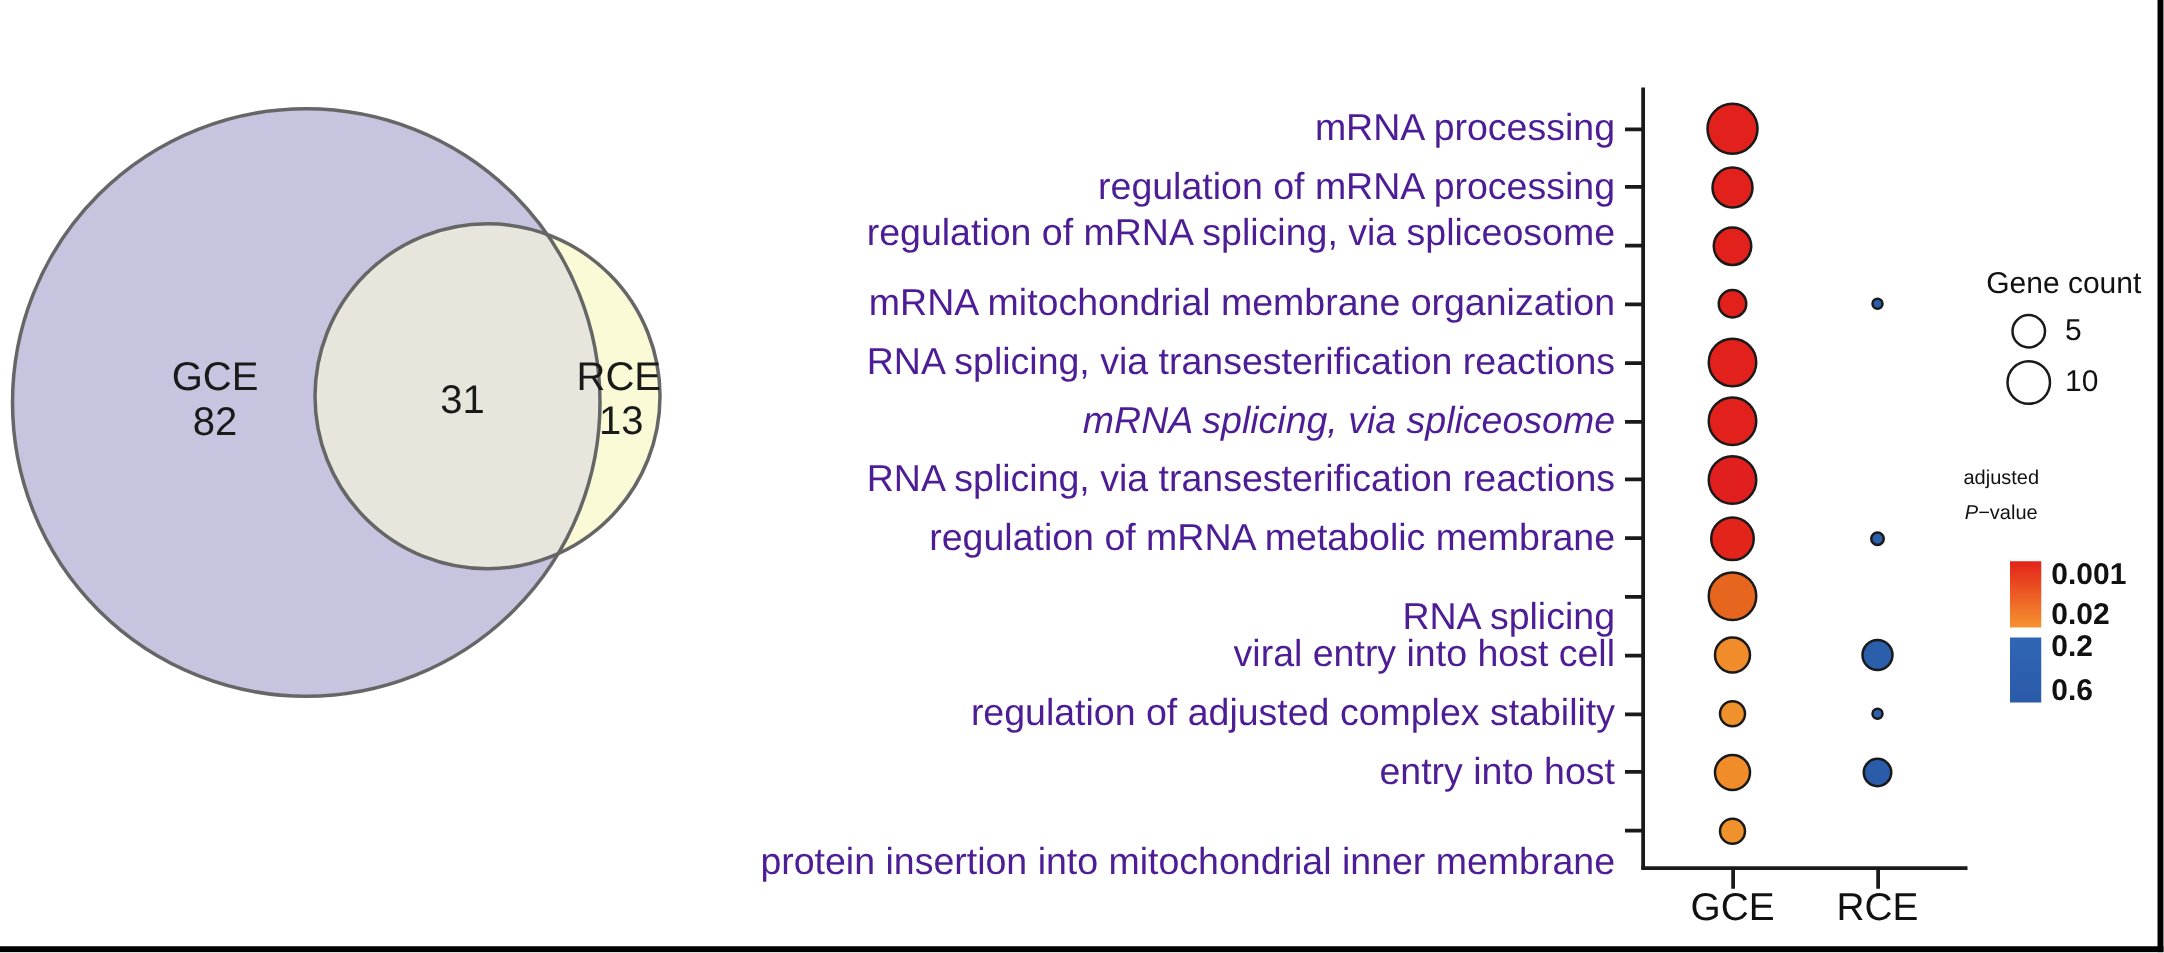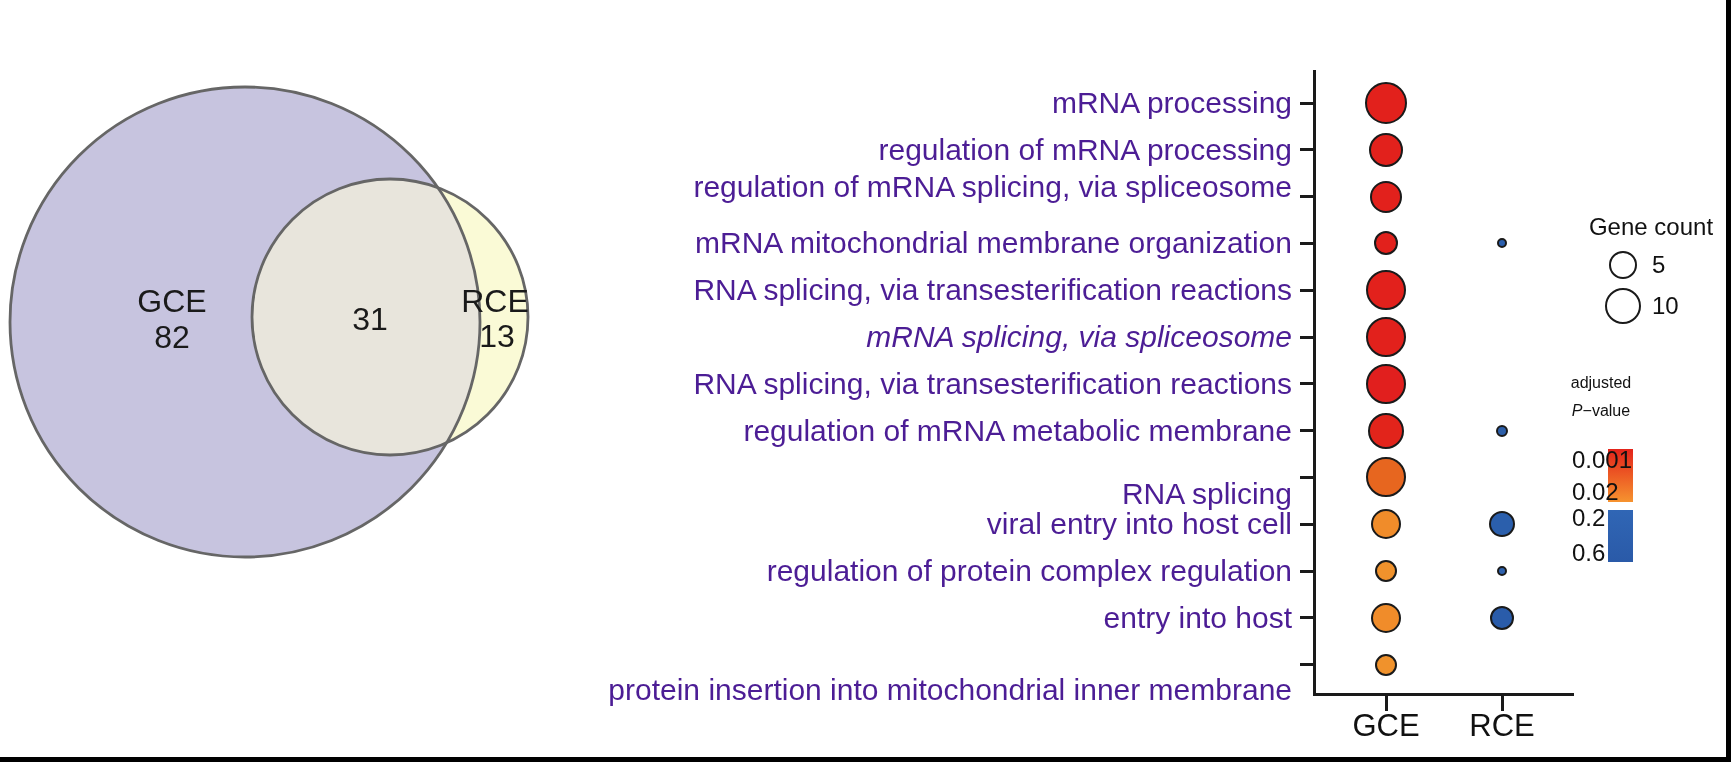--- a/index.html
+++ b/index.html
@@ -22,21 +22,21 @@
   .col-tick{position:absolute;top:695px;width:3px;height:16px;background:#1a1a1a;}
   .col-label{position:absolute;top:708px;font-size:31px;transform:translateX(-50%);color:#111;white-space:nowrap;}
   
   .gc-title{position:absolute;left:1566px;top:213px;width:170px;text-align:center;font-size:24px;white-space:nowrap;}
   .size-entry{position:absolute;left:1600px;width:130px;height:44px;display:flex;align-items:center;}
   .size-circle-box{width:46px;display:flex;justify-content:center;align-items:center;}
   .size-circle{border:2px solid #1a1a1a;border-radius:50%;background:#fff;box-sizing:border-box;}
   .size-label{font-size:24px;margin-left:6px;}
   .pv-title{position:absolute;left:1521px;width:160px;text-align:center;font-size:16px;white-space:nowrap;}
   .pv-bar{position:absolute;left:1608px;width:25px;}
-  .pv-label{position:absolute;left:1572px;font-size:24px;height:30px;line-height:30px;}
+  .pv-label{position:absolute;left:1641px;font-size:24px;height:30px;line-height:30px;font-weight:bold;}
 </style>
 </head>
 <body>
 
 <div class="canvas">
 
   <svg class="venn-svg" width="580" height="660" viewBox="0 0 580 660">
     <circle cx="245" cy="322" r="235" fill="#c7c4df" stroke="none"></circle>
     <circle cx="390" cy="317" r="138" fill="#fafad6" stroke="none"></circle>
     <clipPath id="clipGce">
@@ -81,21 +81,21 @@
       <div class="row-tick" style="top: 429.1px;"></div>
       <div class="dot" style="left: 1368px; top: 412.6px; height: 36px; width: 36px; background: rgb(226, 36, 27);"></div>
       <div class="dot" style="left: 1496px; top: 424.6px; height: 12px; width: 12px; background: rgb(45, 95, 169);"></div>
       <div class="row-label" style="top: 455px; margin-top: 19px;">RNA splicing</div>
       <div class="row-tick" style="top: 475.9px;"></div>
       <div class="dot" style="left: 1366px; top: 457.4px; height: 40px; width: 40px; background: rgb(231, 102, 31);"></div>
       <div class="row-label" style="top: 504.2px;">viral entry into host cell</div>
       <div class="row-tick" style="top: 522.7px;"></div>
       <div class="dot" style="left: 1371px; top: 509.2px; height: 30px; width: 30px; background: rgb(240, 140, 42);"></div>
       <div class="dot" style="left: 1489px; top: 511.2px; height: 26px; width: 26px; background: rgb(43, 95, 172);"></div>
-      <div class="row-label" style="top: 551px;">regulation of protein complex regulation</div>
+      <div class="row-label" style="top: 551px;">regulation of adjusted complex stability</div>
       <div class="row-tick" style="top: 569.5px;"></div>
       <div class="dot" style="left: 1375px; top: 560px; height: 22px; width: 22px; background: rgb(240, 146, 44);"></div>
       <div class="dot" style="left: 1497px; top: 566px; height: 10px; width: 10px; background: rgb(46, 98, 174);"></div>
       <div class="row-label" style="top: 597.8px;">entry into host</div>
       <div class="row-tick" style="top: 616.3px;"></div>
       <div class="dot" style="left: 1371px; top: 602.8px; height: 30px; width: 30px; background: rgb(240, 140, 42);"></div>
       <div class="dot" style="left: 1490px; top: 605.8px; height: 24px; width: 24px; background: rgb(42, 92, 170);"></div>
       <div class="row-label" style="top: 670px;">protein insertion into mitochondrial inner membrane</div>
       <div class="row-tick" style="top: 663.1px;"></div>
       <div class="dot" style="left: 1375px; top: 653.6px; height: 22px; width: 22px; background: rgb(240, 146, 44);"></div>

